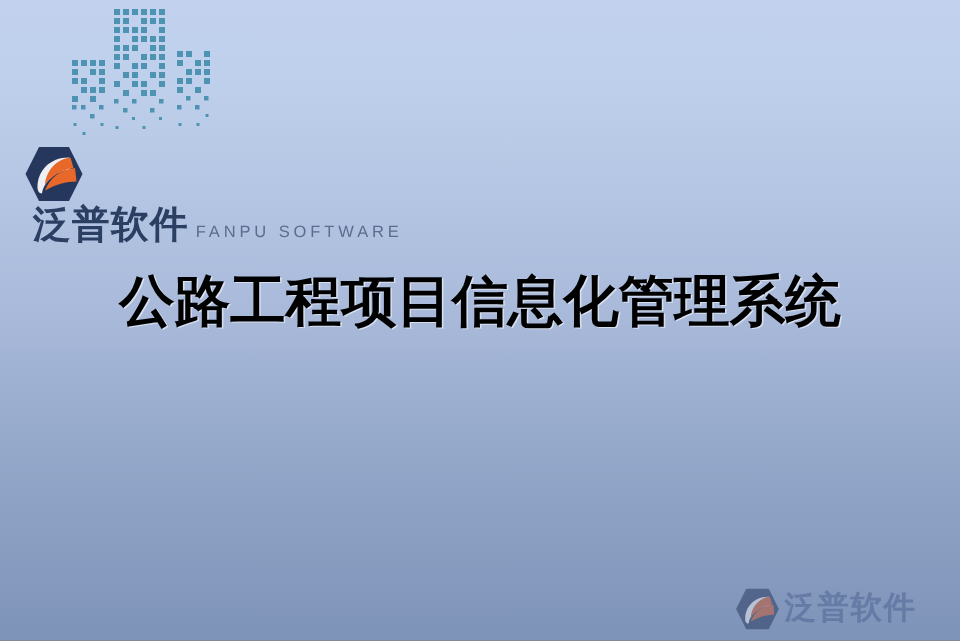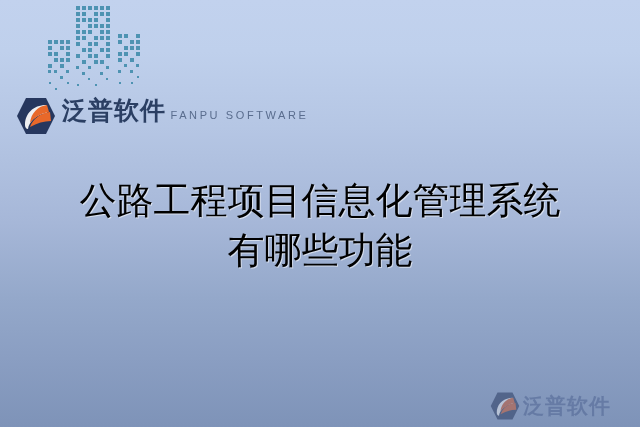--- a/index.html
+++ b/index.html
@@ -34,20 +34,21 @@
   }
   .skyline svg { display: block; }
 
   
   .brand {
     position: absolute;
     left: 16px;
     top: 96px;
     display: flex;
     align-items: flex-start;
+    flex-direction: column;
   }
   .brand-mark {
     width: 40px;
     height: 40px;
     flex: 0 0 40px;
   }
   .brand-mark svg { display: block; }
   .brand-words {
     margin-left: 6px;
     padding-top: 1px;
@@ -71,21 +72,21 @@
   }
 
   
   .headline {
     position: absolute;
     left: 0;
     top: 176px;
     width: 640px;
     text-align: center;
     color: #000000;
-    font-weight: 400;
+    font-weight: 700;
     font-size: 37px;
     line-height: 50px;
     letter-spacing: 0px;
     text-shadow: 1px 1px 0 rgba(255,255,255,0.55);
     font-family: "DejaVu Sans", "Liberation Sans", sans-serif;
   }
   .headline-line { display: block; white-space: nowrap; }
 
   
   .watermark {
@@ -246,21 +247,20 @@
       </svg>
     </span>
     <span class="brand-words">
       <span class="brand-cn">泛普软件</span>
       <span class="brand-en">FANPU SOFTWARE</span>
     </span>
   </div>
 
   <div class="headline">
     <span class="headline-line">公路工程项目信息化管理系统</span>
-    <span class="headline-line">有哪些功能</span>
   </div>
 
   <div class="watermark">
     <div class="watermark-top">
       <span class="wm-mark">
         <svg width="30" height="30" viewBox="0 0 40 40" xmlns="http://www.w3.org/2000/svg">
           <polygon points="10,2 30,2 39,20 30,38 10,38 1,20" fill="#26375e"></polygon>
           <path d="M30 9 C17 9 9 18 9 29 C9 31 10 33 12 33 C13 26 20 18 31 17 Z" fill="#ffffff" opacity="0.9"></path>
           <path d="M31 9 C22 10 15 17 14 27 C20 20 26 17 33 16 Z" fill="#c4562e"></path>
           <path d="M34 16 C24 17 17 23 14 31 C21 27 28 25 35 25 Z" fill="#c4562e"></path>

